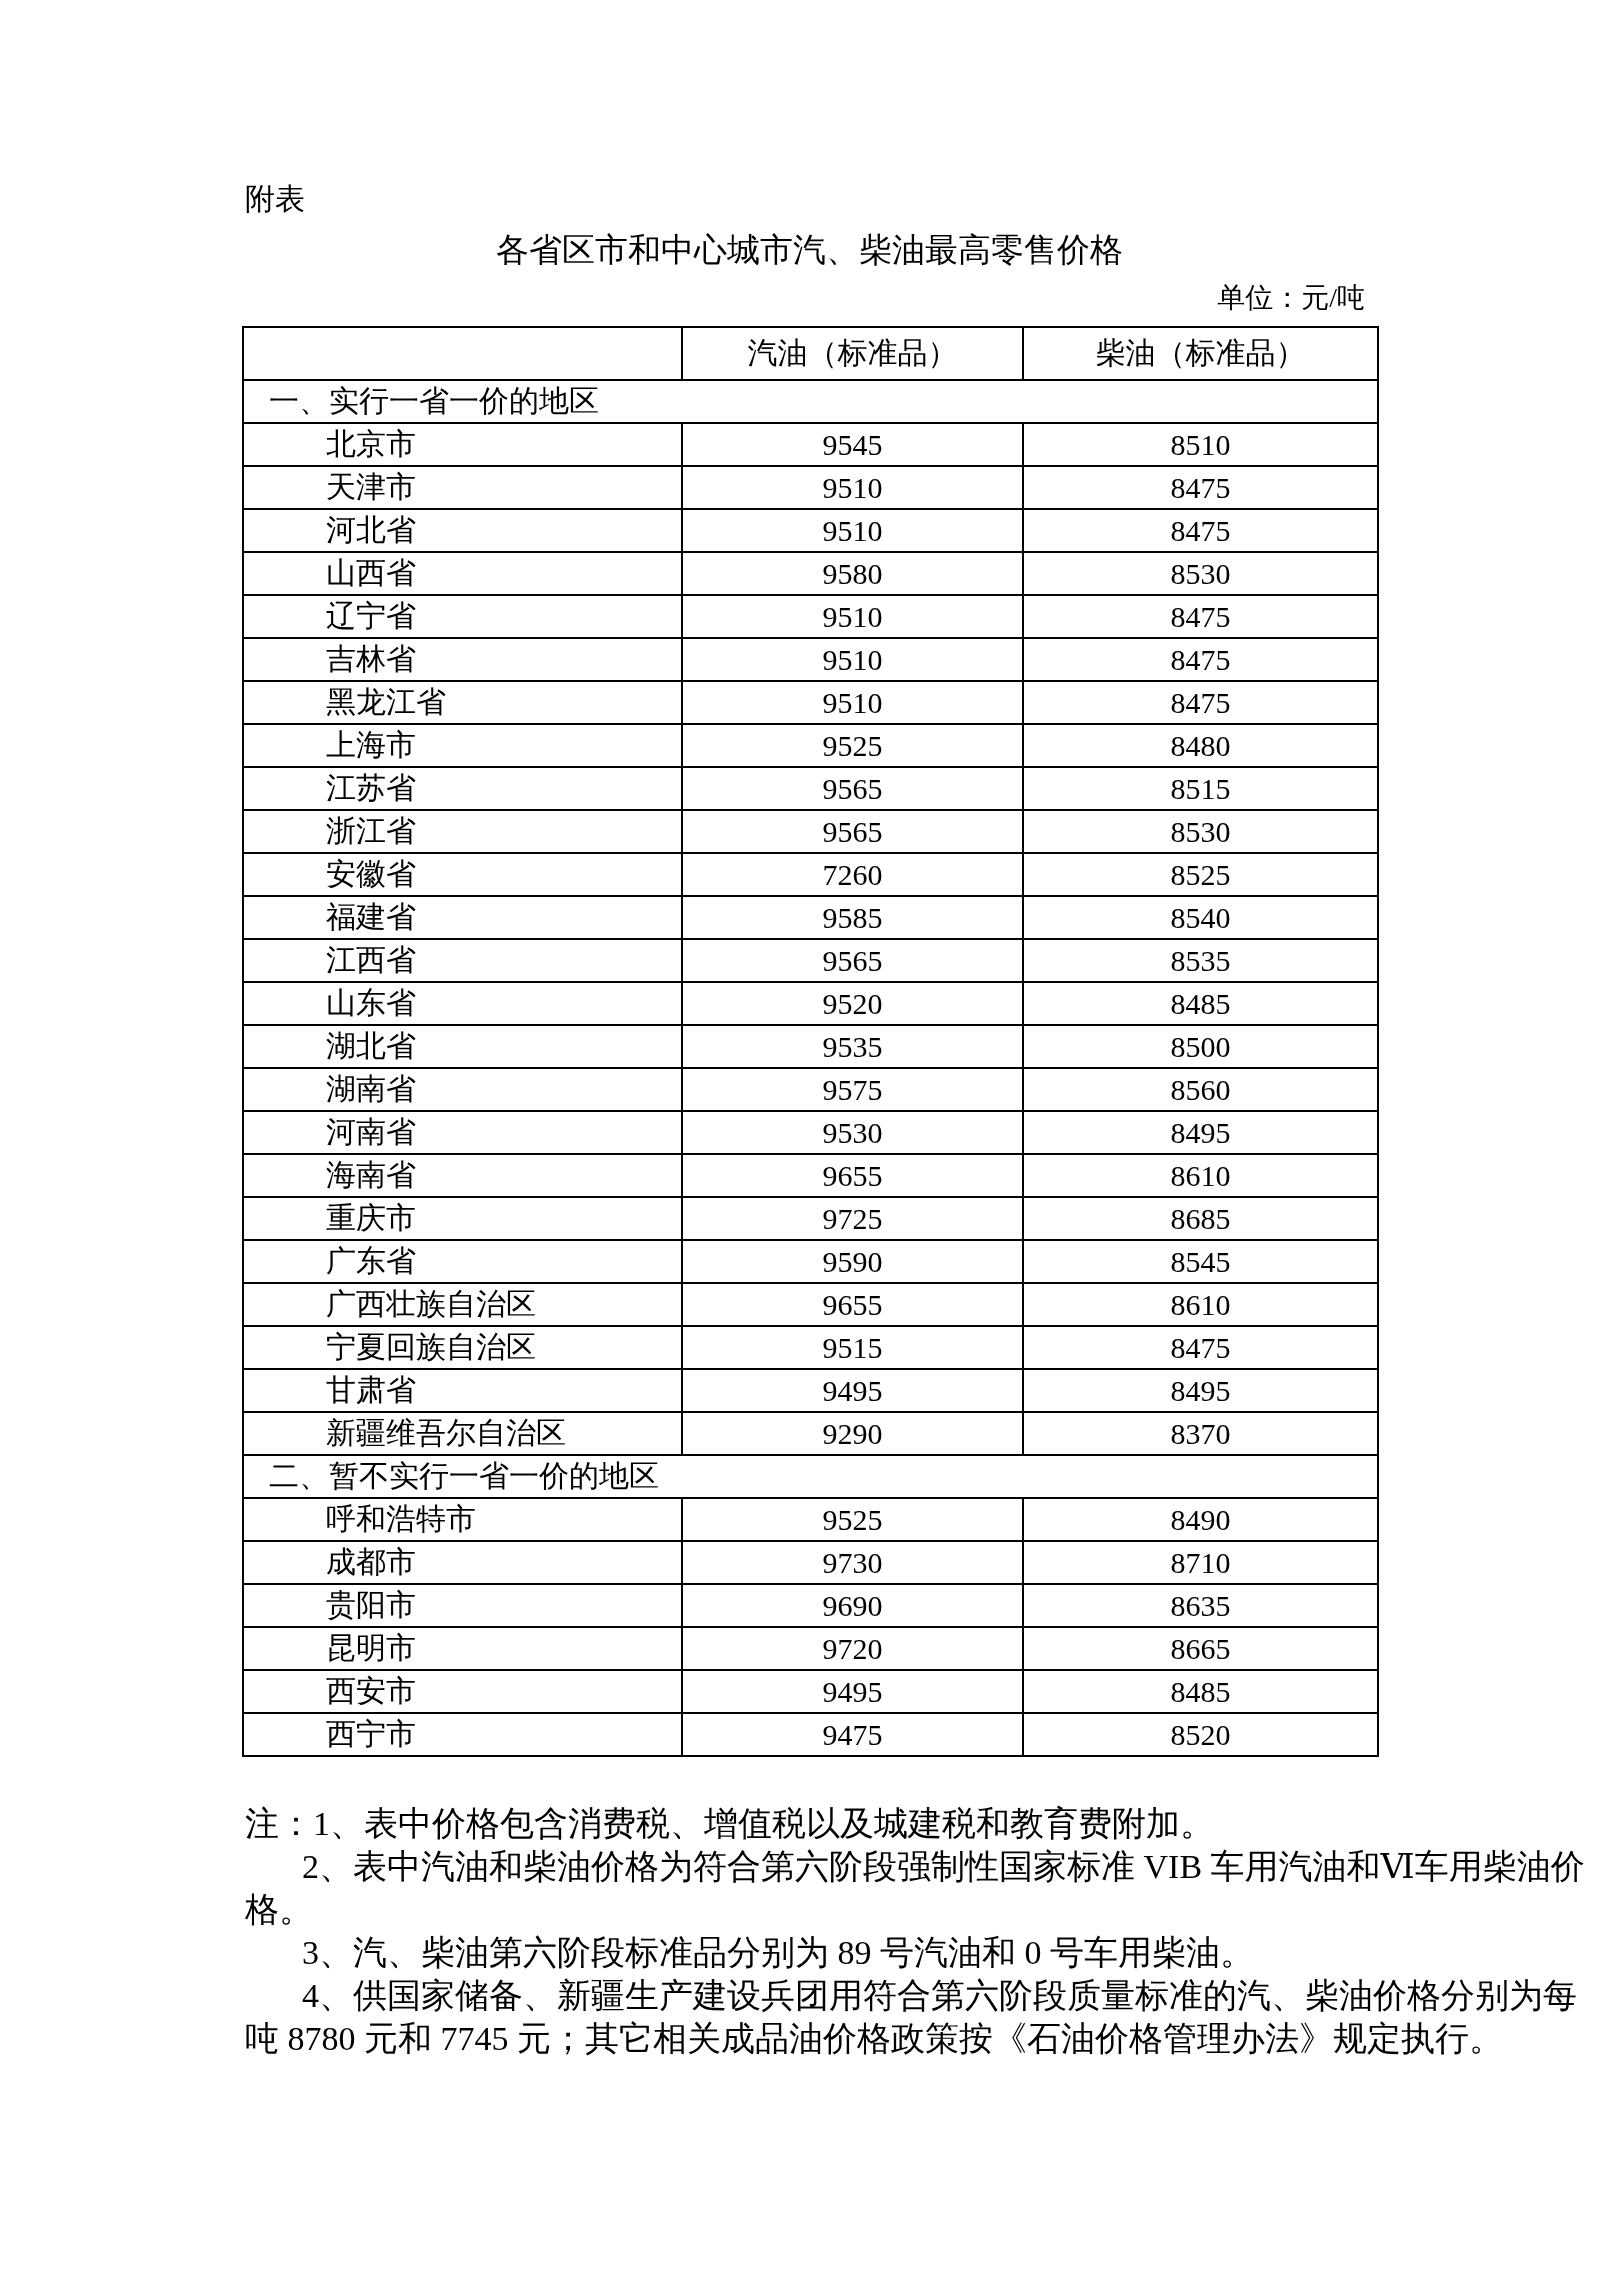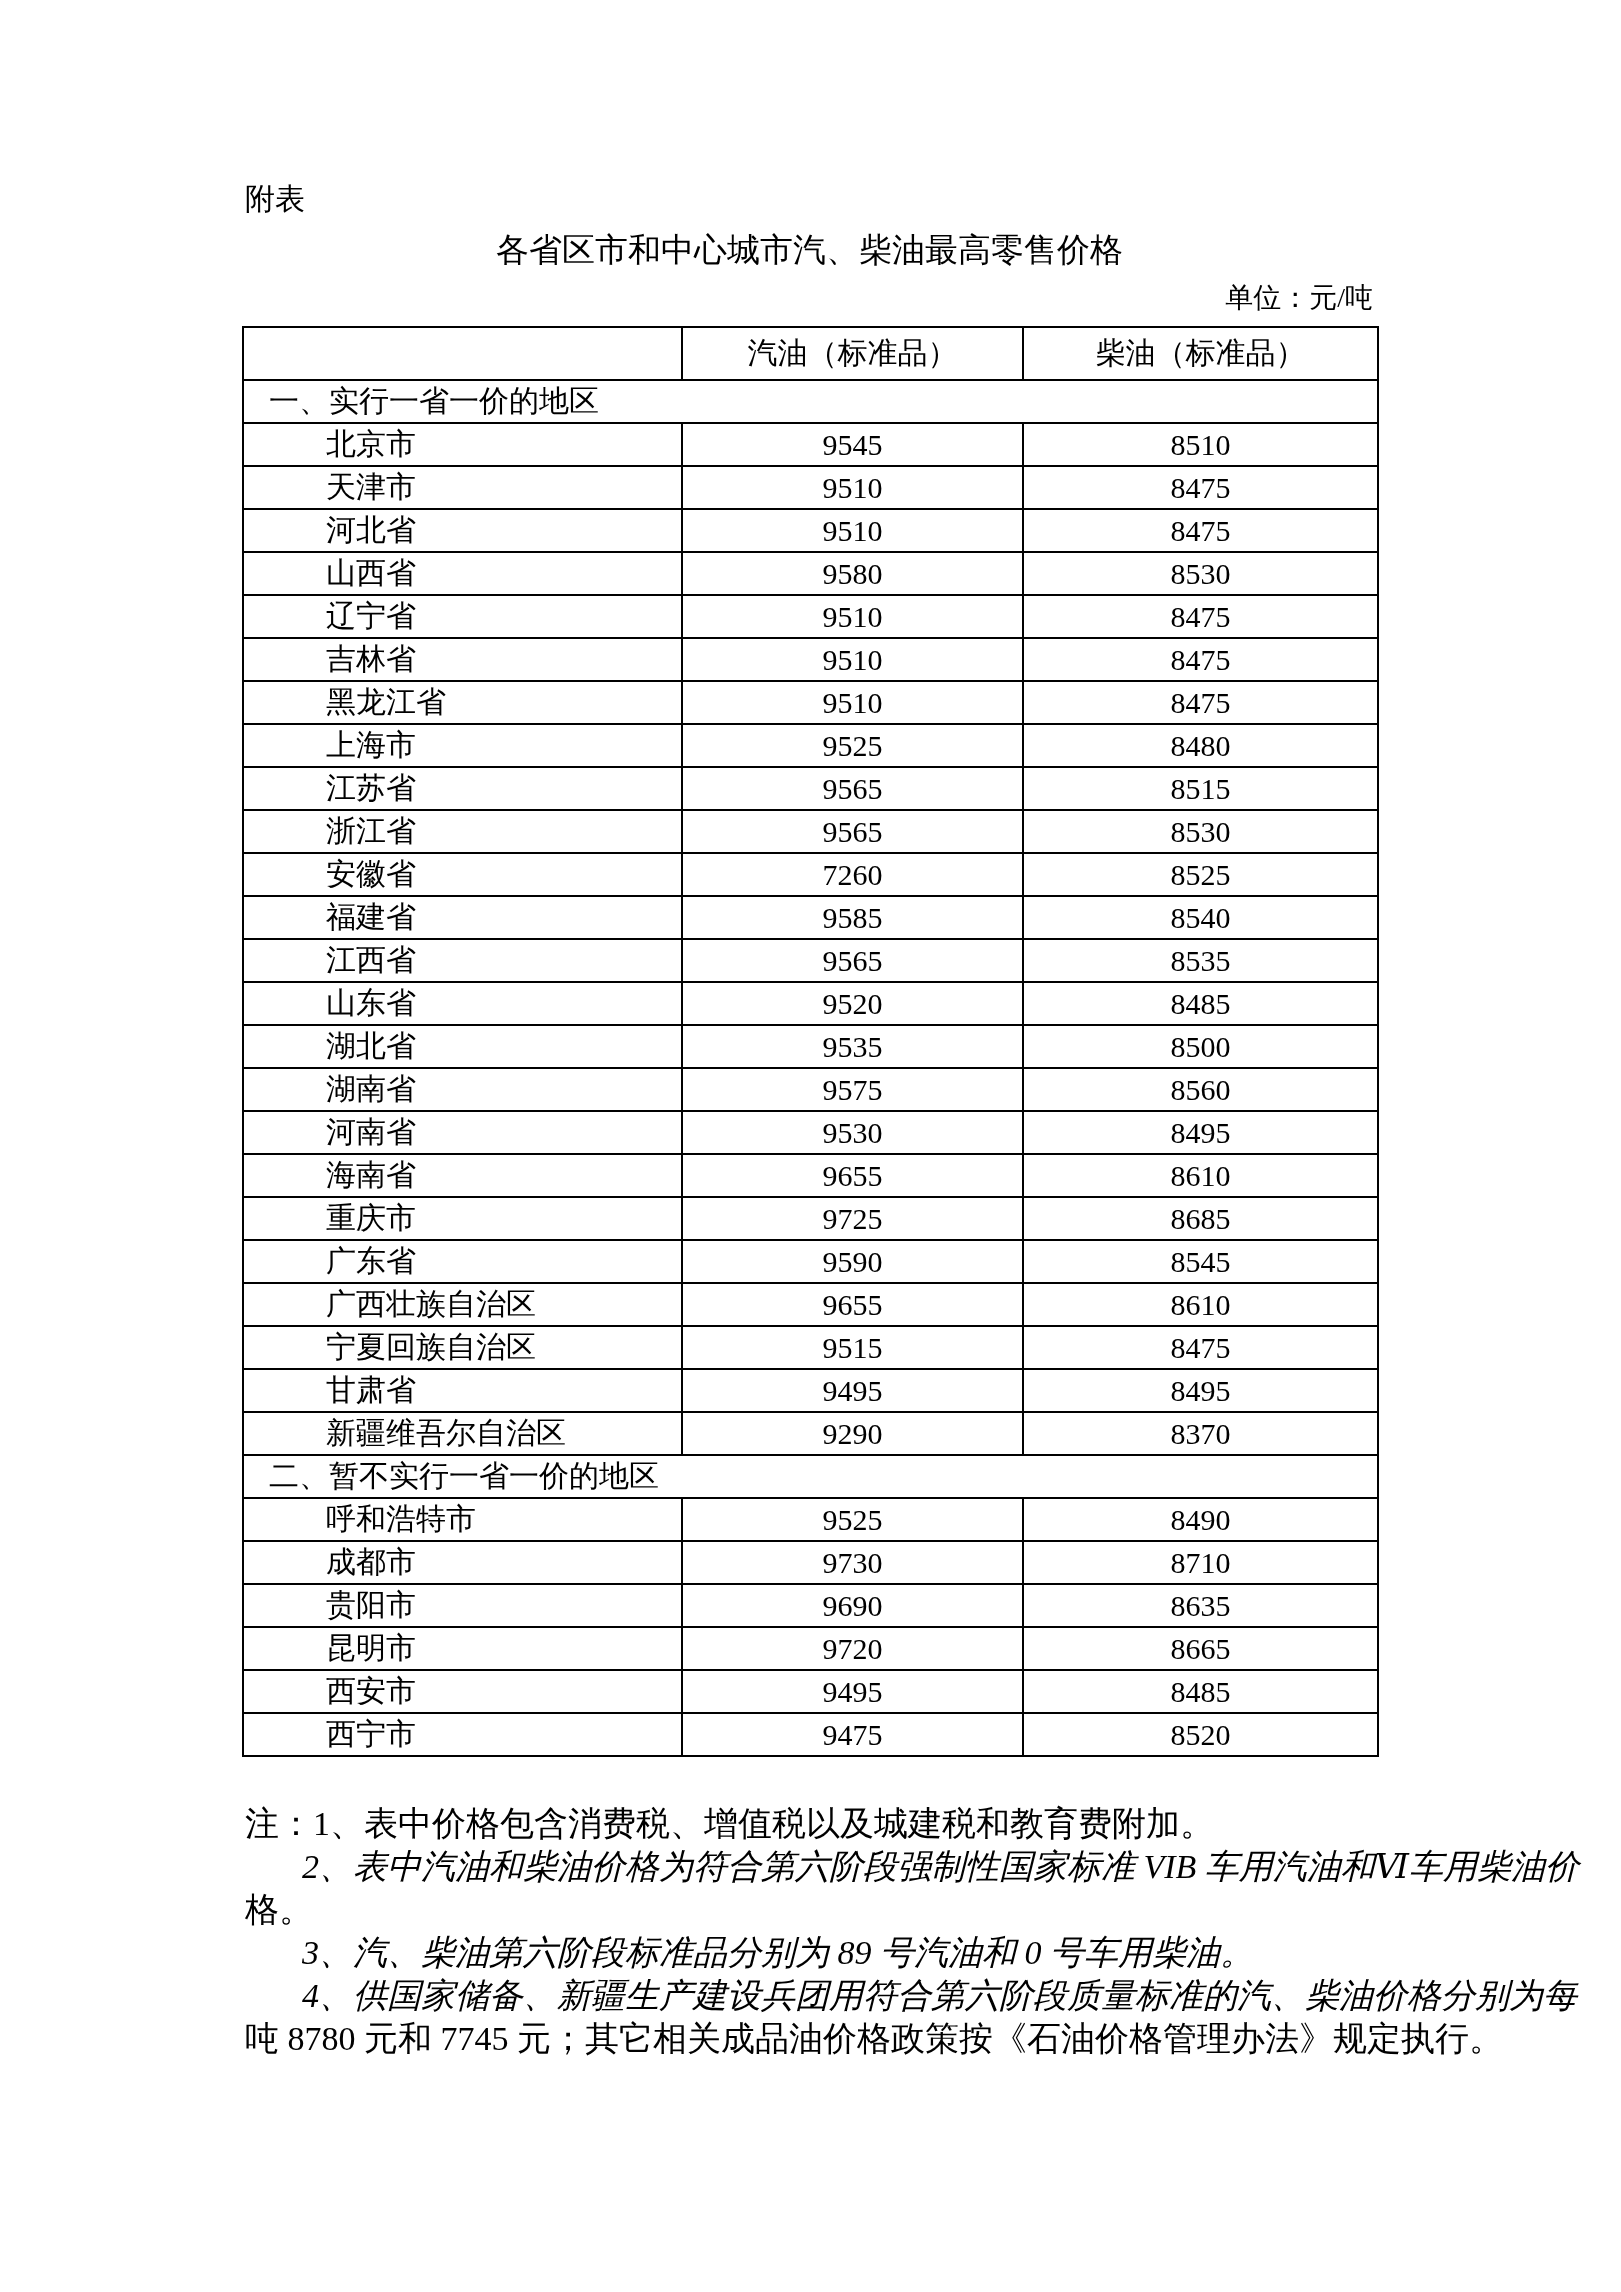--- a/index.html
+++ b/index.html
@@ -23,21 +23,21 @@
     left: 242px;
     top: 231px;
     width: 1135px;
     text-align: center;
     font-size: 33px;
     font-weight: normal;
     line-height: 39px;
   }
   .unit-label {
     position: absolute;
-    left: 238px;
+    left: 230px;
     top: 281px;
     width: 1135px;
     text-align: right;
     font-size: 28px;
     line-height: 33px;
   }
   table.price-table {
     position: absolute;
     left: 242px;
     top: 326px;
@@ -76,21 +76,20 @@
     top: 1802px;
     width: 1227px;
     font-size: 34px;
   }
   .note-line {
     line-height: 43px;
     white-space: nowrap;
   }
   .note-line.indented {
     padding-left: 57px;
-    font-style: italic;
   }
 </style>
 </head>
 <body>
 
 <div class="page">
 
   <div class="attachment-label">附表</div>
 
   <div class="doc-title">各省区市和中心城市汽、柴油最高零售价格</div>

